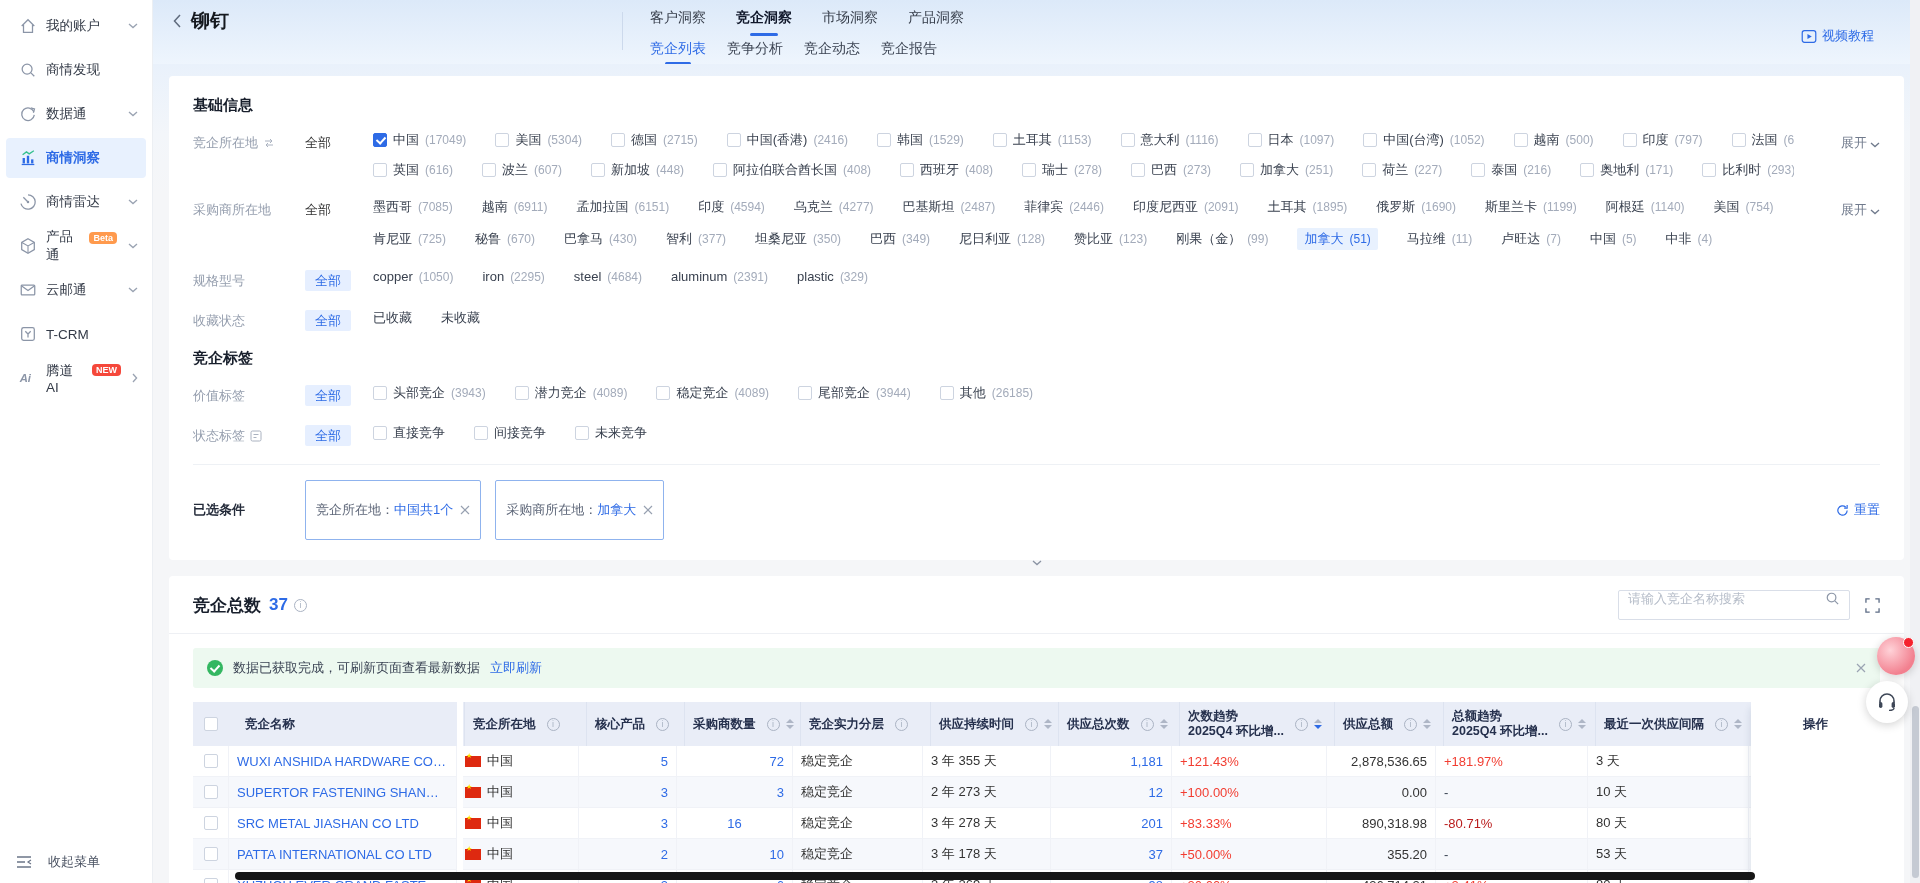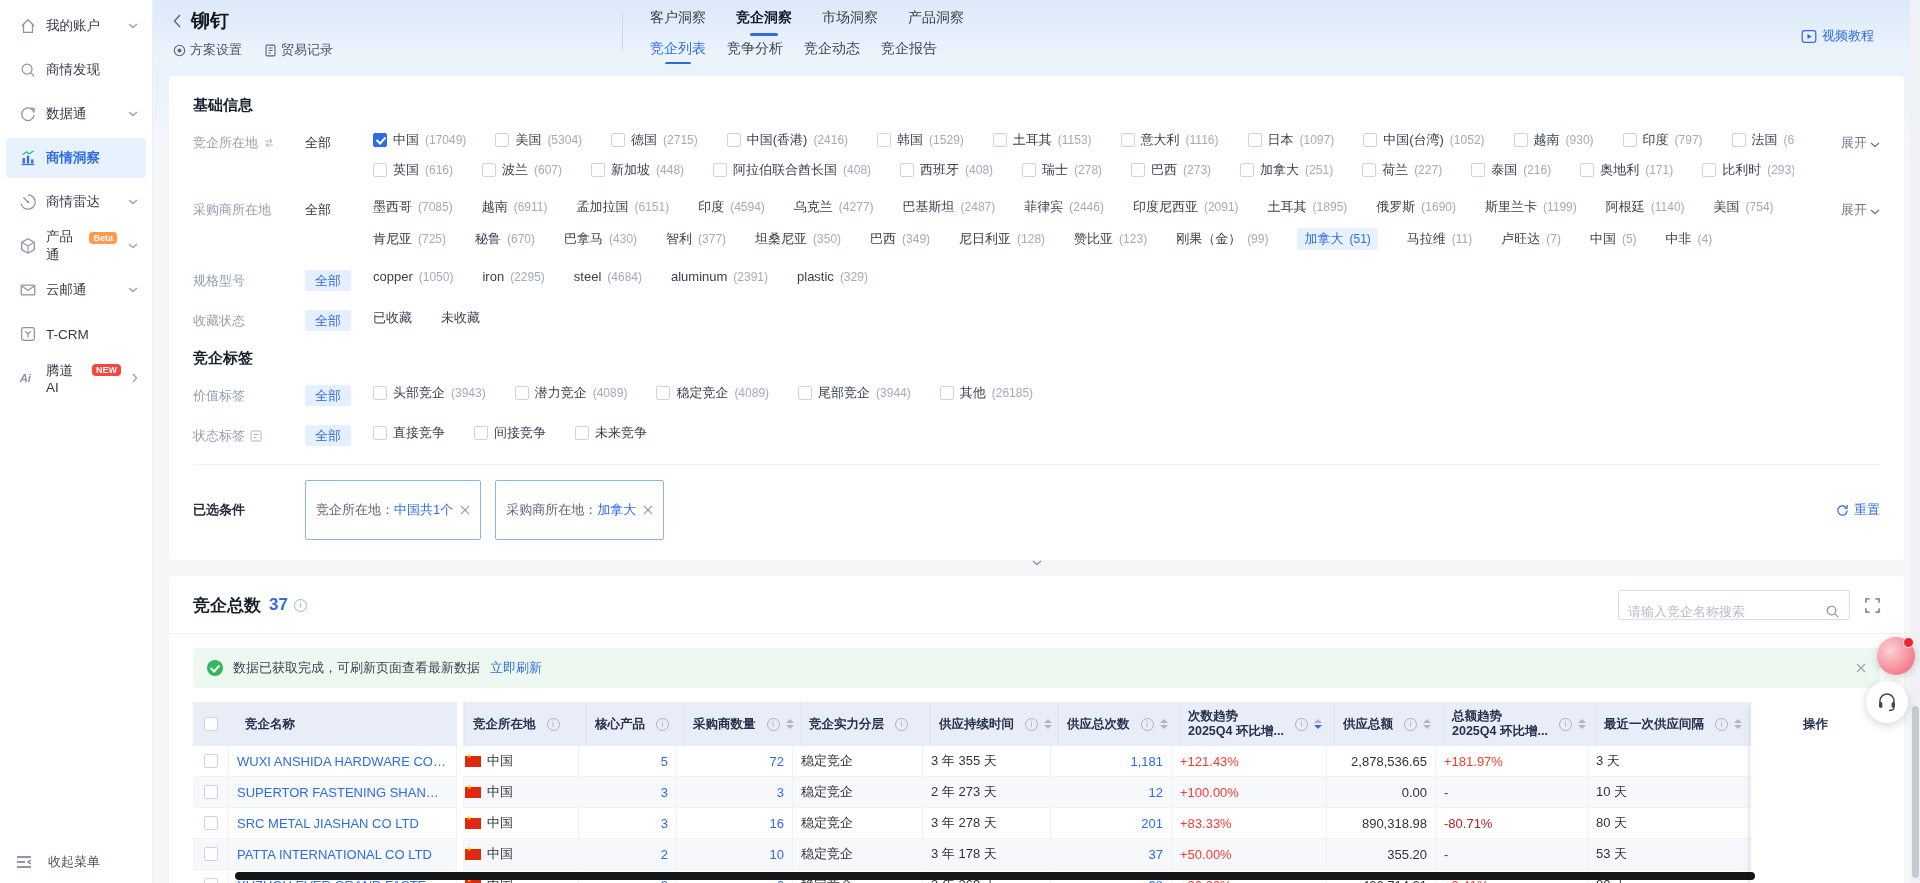--- a/index.html
+++ b/index.html
@@ -68,21 +68,21 @@
   .reset-btn{margin-left:auto;color:#2e6be6;display:flex;gap:5px;align-items:center;cursor:pointer}
   .reset-btn .icon{display:flex}
   .collapse-chevron{position:absolute;left:50%;transform:translateX(-50%);bottom:-6px;color:#8a93a3;cursor:pointer;background:transparent;display:flex}
   
   .results-card{margin-top:16px;padding:14px 16px 0;position:relative}
   .res-head{display:flex;align-items:center;padding:0 8px 13px}
   .res-title{font-size:17px;font-weight:bold;color:#181f2c}
   .res-count{font-size:17px;font-weight:bold;color:#2e6be6;margin-left:8px}
   .i-info{width:13px;height:13px;border:1px solid #aab3c3;border-radius:50%;color:#aab3c3;font-size:9px;display:inline-flex;align-items:center;justify-content:center;margin-left:6px;font-weight:normal;flex:0 0 13px}
   .i-info::after{content:"i"}
-  .search-box{margin-left:auto;width:232px;height:30px;border:1px solid #d9dee8;border-radius:2px;display:flex;align-items:flex-end;padding:0 9px;background:#fff}
+  .search-box{margin-left:auto;width:232px;height:30px;border:1px solid #d9dee8;border-radius:2px;display:flex;align-items:flex-start;padding:0 9px;background:#fff}
   .search-box input{border:0;outline:0;flex:1;font-size:13px;color:#333;background:transparent;font-family:inherit}
   .search-box input::placeholder{color:#b6bdc9}
   .search-box .icon{display:flex;color:#8d97a8;cursor:pointer}
   .fullscreen-btn{margin-left:15px;color:#5d6c85;display:flex;cursor:pointer}
   .res-divider{height:1px;background:#eef0f4;margin:0 -16px}
   .banner{margin:14px 8px;background:#edf9f0;height:40px;display:flex;align-items:center;padding:0 14px;border-radius:3px}
   .banner-check{width:16px;height:16px;border-radius:50%;background:#34b761;position:relative;margin-right:10px;flex:0 0 16px}
   .banner-check::after{content:"";position:absolute;left:5px;top:3px;width:4px;height:7px;border:solid #fff;border-width:0 2px 2px 0;transform:rotate(42deg)}
   .banner-text{color:#3a4353}
   .banner-action{color:#2e6be6;margin-left:10px;cursor:pointer}
@@ -264,40 +264,20 @@
           </span>
         <span class="title">铆钉</span>
       </div>
       <div class="tb-divider"></div>
       <div class="tabs" id="tabs">
           <div class="tab">客户洞察</div>
           <div class="tab active">竞企洞察</div>
           <div class="tab">市场洞察</div>
           <div class="tab">产品洞察</div>
         </div>
-      <div class="tb-row2" id="tools">
-          <span class="tool">
-            <span class="icon">
-              <svg viewBox="0 0 14 14" width="13" height="13">
-                <circle cx="7" cy="7" r="5.6" fill="none" stroke="currentColor" stroke-width="1.2"></circle>
-                <circle cx="7" cy="7" r="2.1" fill="currentColor"></circle>
-              </svg>
-            </span>
-            <span>方案设置</span>
-          </span>
-          <span class="tool">
-            <span class="icon">
-              <svg viewBox="0 0 14 14" width="13" height="13">
-                <rect x="2.2" y="1.2" width="9.6" height="11.6" rx="1.2" fill="none" stroke="currentColor" stroke-width="1.2"></rect>
-                <path d="M4.8 4.4h4.4M4.8 7h4.4M4.8 9.6h2.6" stroke="currentColor" stroke-width="1.1"></path>
-              </svg>
-            </span>
-            <span>贸易记录</span>
-          </span>
-        </div>
       <div class="subtabs" id="subtabs">
           <div class="subtab active">竞企列表</div>
           <div class="subtab">竞争分析</div>
           <div class="subtab">竞企动态</div>
           <div class="subtab">竞企报告</div>
         </div>
       <div class="video-btn">
         <span class="icon" id="video-icon">
             <svg viewBox="0 0 16 14" width="16" height="13">
               <rect x="0.7" y="0.7" width="14.6" height="12.6" rx="2.4" fill="none" stroke="currentColor" stroke-width="1.3"></rect>
@@ -366,21 +346,21 @@
                     <span class="cnt">(1097)</span>
                   </span>
                   <span class="f-opt">
                     <span class="cb"></span>
                     <span>中国(台湾)</span>
                     <span class="cnt">(1052)</span>
                   </span>
                   <span class="f-opt">
                     <span class="cb"></span>
                     <span>越南</span>
-                    <span class="cnt">(930)</span>
+                    <span class="cnt">(500)</span>
                   </span>
                   <span class="f-opt">
                     <span class="cb"></span>
                     <span>印度</span>
                     <span class="cnt">(797)</span>
                   </span>
                   <span class="f-opt">
                     <span class="cb"></span>
                     <span>法国</span>
                     <span class="cnt">(635)</span>
@@ -973,21 +953,21 @@
                 <div class="td " style="width: 228px;">
                   <span class="link">SRC METAL JIASHAN CO LTD</span>
                 </div>
                 <div class="td " style="width: 122px;">
                   <span class="flag"></span>
                   <span>中国</span>
                 </div>
                 <div class="td r" style="width: 98px;">
                   <span class="num link">3</span>
                 </div>
-                <div class="td r" style="width: 116px;">
+                <div class="td r" style="width: 116px; justify-content: center;">
                   <span class="num link">16</span>
                 </div>
                 <div class="td " style="width: 130px;">
                   <span>稳定竞企</span>
                 </div>
                 <div class="td " style="width: 128px;">
                   <span>3 年 278 天</span>
                 </div>
                 <div class="td r" style="width: 121px;">
                   <span class="num link">201</span>

